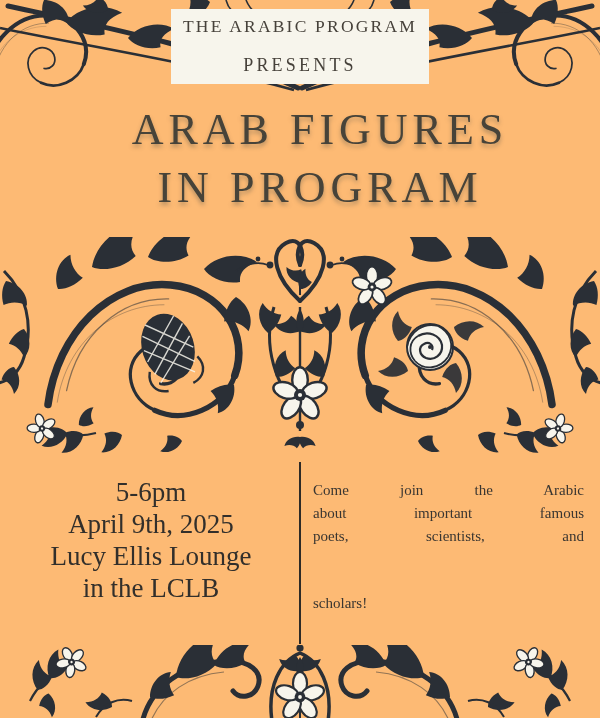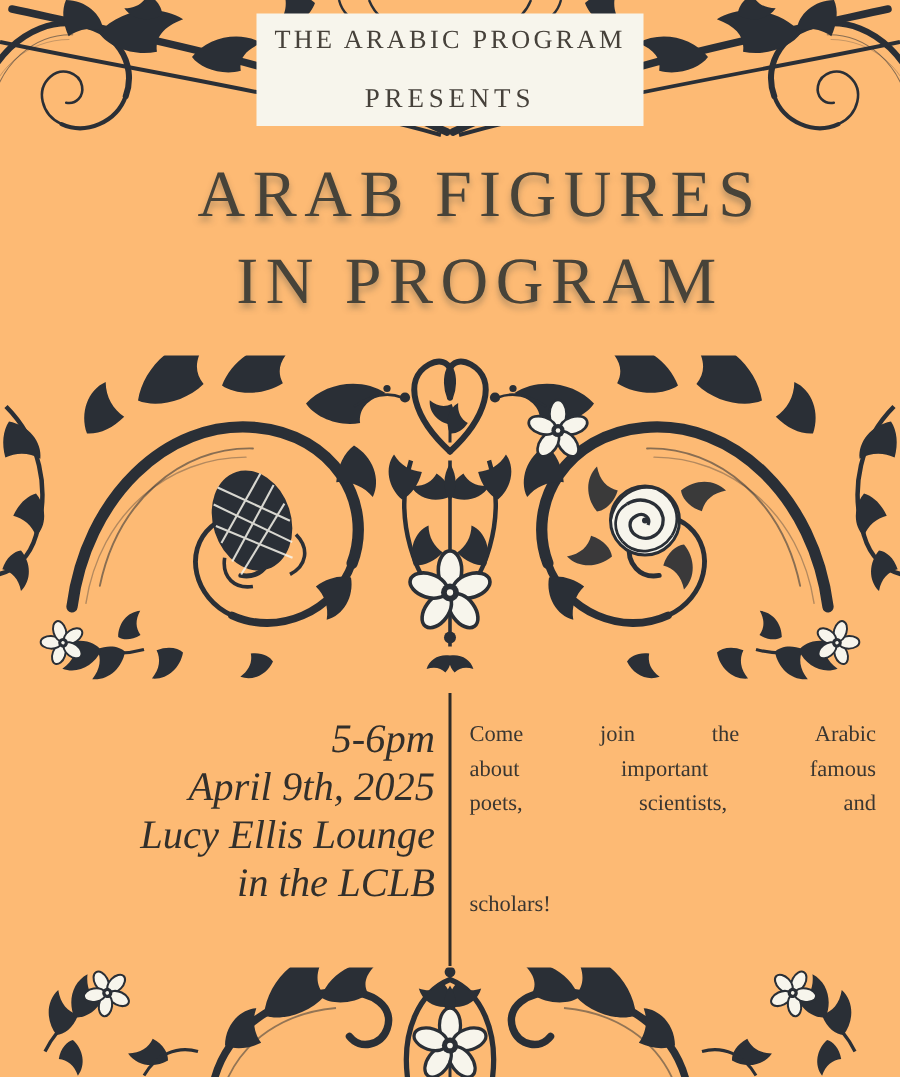--- a/index.html
+++ b/index.html
@@ -34,21 +34,21 @@
     color:#474339; z-index:4;
   }
   .title-line {
     font-size:44px; line-height:58px; letter-spacing:5px;
     text-shadow:0 3px 4px rgba(95,88,76,0.45);
     padding-left:40px;
   }
 
   .details {
     position:absolute; top:476px; left:12px; width:278px;
-    text-align:right; font-style:italic; color:#322f2b;
+    text-align:center; color:#322f2b;
   }
   .details-line { font-size:27px; line-height:32px; white-space:nowrap; }
 
   .divider {
     position:absolute; top:462px; left:299px; width:2px; height:182px;
     background:#2e2b27;
   }
 
   .description {
     position:absolute; top:479px; left:313px; width:271px;

